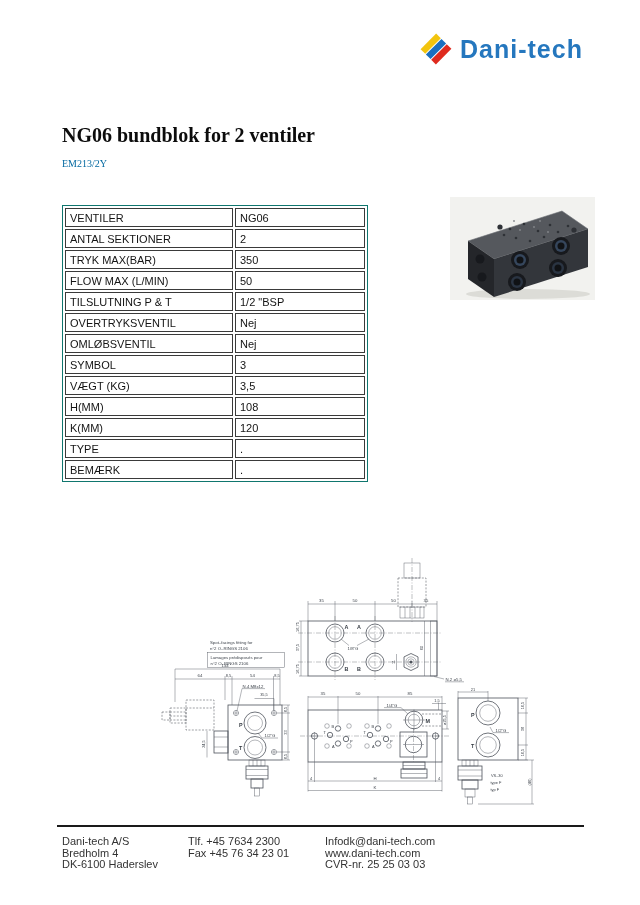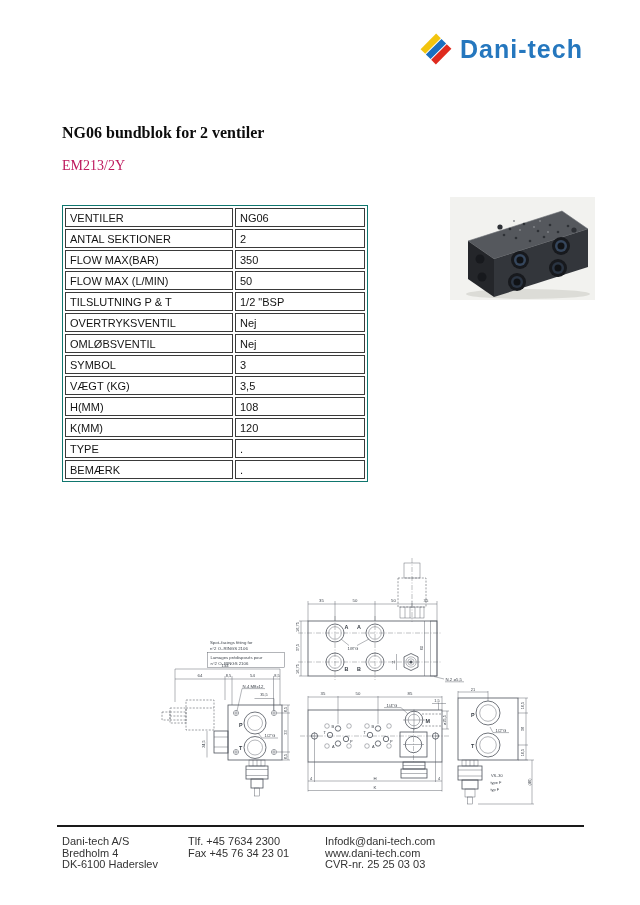--- a/index.html
+++ b/index.html
@@ -7,23 +7,23 @@
         font-family:"Liberation Sans",sans-serif;border-radius:25px;}
 
   
   .logo{position:absolute;left:420px;top:33px;display:flex;align-items:center;gap:8px;}
   .logo-icon{width:32px;height:32px;display:block;}
   .logo-text{font-family:"Liberation Sans",sans-serif;font-weight:700;font-size:25px;
              letter-spacing:1px;color:#2577BE;}
 
   
   .title{position:absolute;left:62px;top:124px;font-family:"Liberation Serif",serif;
-         font-weight:700;font-size:16px;color:#0c0c0c;}
+         font-weight:700;font-size:20px;color:#0c0c0c;}
   .subtitle{position:absolute;left:62px;top:158px;font-family:"Liberation Serif",serif;
-            font-size:14px;color:#be185d;}
+            font-size:10px;color:#0369a1;}
 
   
   .spec{position:absolute;left:62px;top:205px;border-collapse:separate;border-spacing:2px;
         border:1px solid #0f766e;}
   .spec td{border:1px solid #3a3a3a;font-family:"Liberation Sans",sans-serif;font-size:11px;
            color:#141414;padding:1px 4px;height:15px;vertical-align:middle;white-space:nowrap;}
   .spec td.lab{width:158px;}
   .spec td.val{width:120px;}
 
   
@@ -67,21 +67,21 @@
       <tbody>
     <tr>
           <td class="lab">VENTILER</td>
           <td class="val">NG06</td>
         </tr>
     <tr>
           <td class="lab">ANTAL SEKTIONER</td>
           <td class="val">2</td>
         </tr>
     <tr>
-          <td class="lab">FLOW MAX(BAR)</td>
+          <td class="lab">TRYK MAX(BAR)</td>
           <td class="val">350</td>
         </tr>
     <tr>
           <td class="lab">FLOW MAX (L/MIN)</td>
           <td class="val">50</td>
         </tr>
     <tr>
           <td class="lab">TILSLUTNING P &amp; T</td>
           <td class="val">1/2 "BSP</td>
         </tr>

